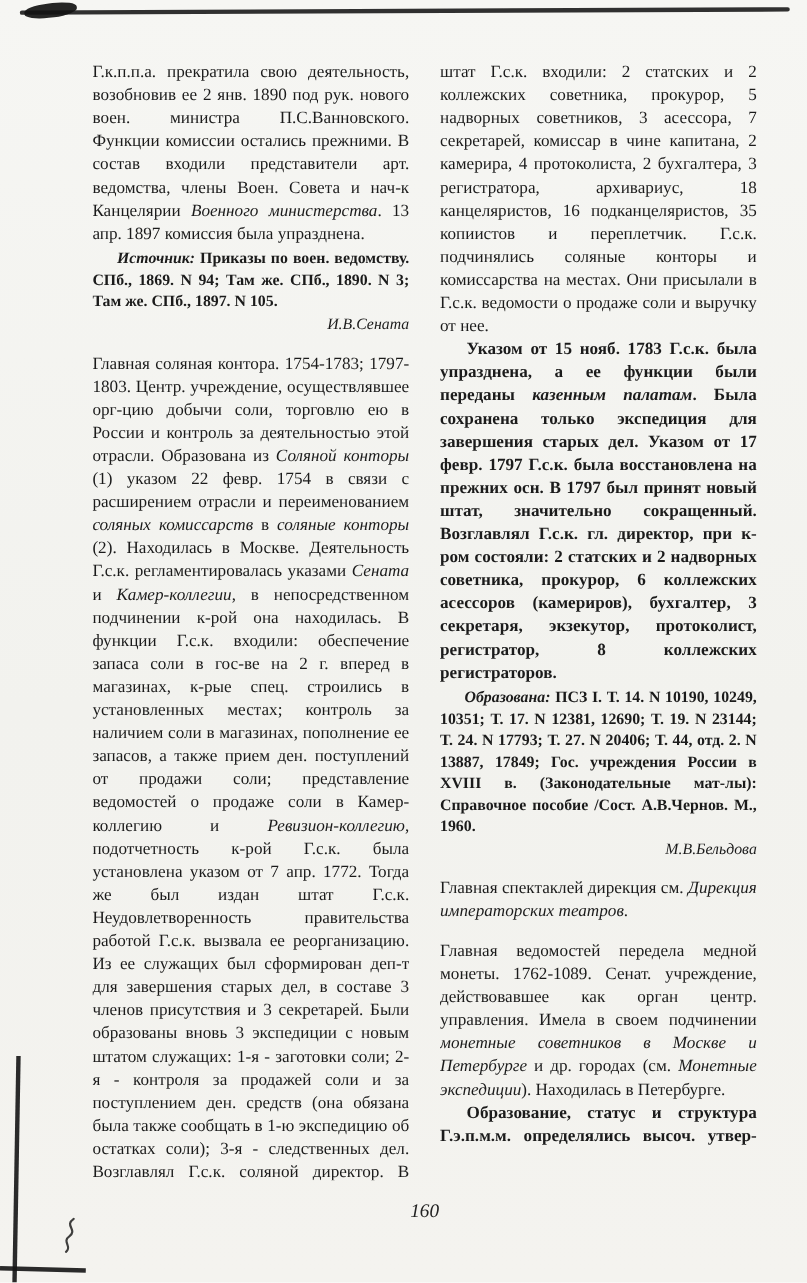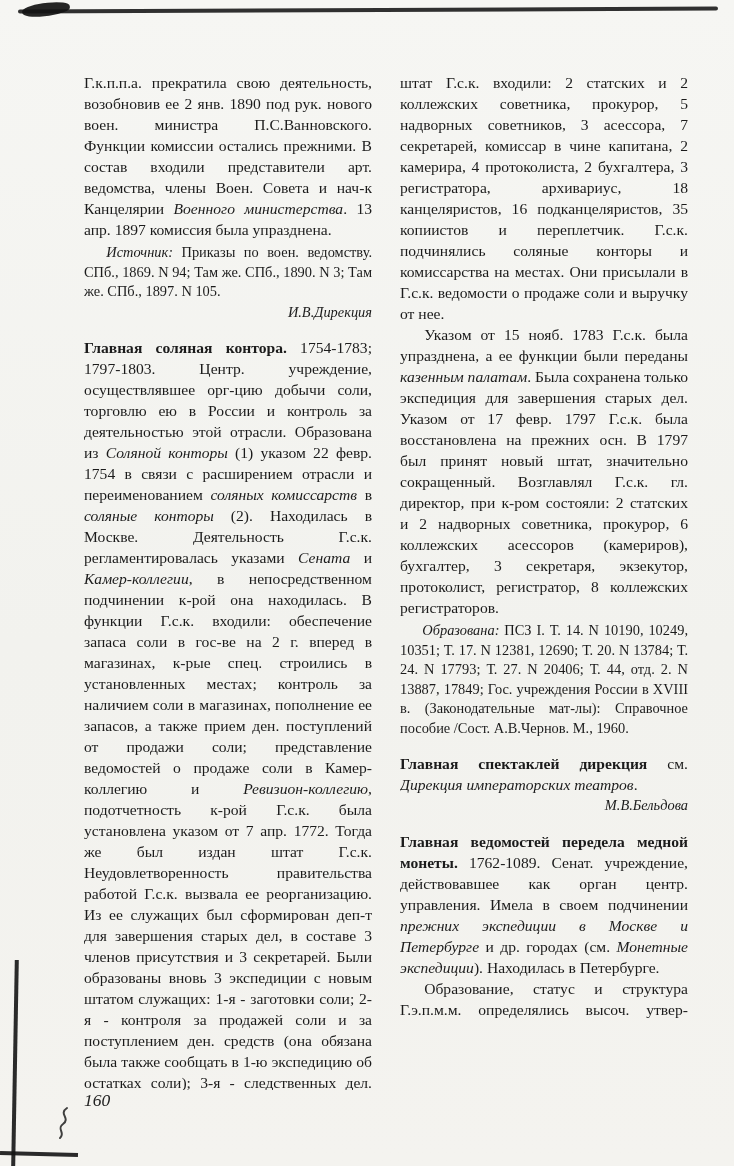--- a/index.html
+++ b/index.html
@@ -4,32 +4,32 @@
 <style>
   * { box-sizing: border-box; }
   html, body { margin: 0; padding: 0; }
   body {
     width: 734px; height: 1166px;
     position: relative; overflow: hidden;
     background: linear-gradient(180deg, #f6f6f3 0%, #f2f2ee 55%, #f4f3ef 100%);
     font-family: "Liberation Serif", "DejaVu Serif", serif;
     color: #1b1b1b;
   }
-  .text-area { position: absolute; left: 84px; top: 72px; width: 604px; display: flex; gap: 28px; }
+  .text-area { position: absolute; left: 84px; top: 55px; width: 604px; display: flex; gap: 28px; }
   .col { width: 288px; height: 1018px; overflow: hidden; font-size: 15.6px; line-height: 21px; }
   .para { margin: 0; text-align: justify; }
-  .indent { text-indent: 1.55em; }
+  .indent { text-indent: 1.55em; font-weight: bold; }
   .sig { text-align: right; font-style: italic; margin-top: 1px; }
   .src { font-size: 14.4px; line-height: 19.5px; }
   .gap { margin-top: 15px; }
   .gap-sm { margin-top: 3px; }
   .flush-last { text-align-last: justify; }
   .it { font-style: italic; }
-  .bd { font-weight: bold; margin-top: 12px; }
-  .footer { position: absolute; left: 84px; top: 1090px; width: 604px; font-style: italic; font-size: 17.5px; color: #222; }
+  .bd { font-weight: normal; margin-top: 12px; }
+  .footer { position: absolute; left: 84px; top: 1090px; width: 604px; text-align: center; font-style: italic; font-size: 17.5px; color: #222; }
   
   .art { position: absolute; background: #141414; }
   .art-top-line { left: 18px; top: 8px; width: 700px; height: 4px; transform: rotate(-0.25deg); opacity: 0.88; border-radius: 2px; }
   .art-top-blob { left: 22px; top: 3px; width: 48px; height: 13px; transform: rotate(-7deg); border-radius: 45%; opacity: 0.92; }
   .art-left-line { left: 13px; top: 960px; width: 4px; height: 206px; transform: rotate(1deg); opacity: 0.9; }
   .art-bottom-line { left: 0px; top: 1152px; width: 78px; height: 4px; transform: rotate(1.5deg); opacity: 0.9; }
   .art-squiggle { position: absolute; left: 54px; top: 1106px; opacity: 0.85; }
 </style>
 </head>
 <body>
@@ -39,27 +39,27 @@
 <div class="art art-left-line"></div>
 <div class="art art-bottom-line"></div>
 <svg class="art-squiggle" width="22" height="34" viewBox="0 0 22 34">
   <path d="M13 2 C4 8 17 12 9 18 C2 23 12 27 6 32" stroke="#202020" stroke-width="2" fill="none" stroke-linecap="round"></path>
 </svg>
 
 <div class="text-area">
   <div class="col">
       <p class="para"><span>Г.к.п.п.а. прекратила свою деятельность, возобновив ее 2 янв. 1890 под рук. нового воен. министра П.С.Ванновского. Функции комиссии остались прежними. В состав входили представители арт. ведомства, члены Воен. Совета и нач-к Канцелярии </span><span class="it">Военного министерства</span><span>. 13 апр. 1897 комиссия была упразднена.</span></p>
       <p class="para src indent gap-sm"><span class="it">Источник:</span><span> Приказы по воен. ведомству. СПб., 1869. N 94; Там же. СПб., 1890. N 3; Там же. СПб., 1897. N 105.</span></p>
-      <p class="para sig src"><span class="it">И.В.Дирекция</span></p>
+      <p class="para sig src"><span class="it">И.В.Сената</span></p>
       <p class="para gap flush-last"><span class="bd">Главная соляная контора.</span><span> 1754-1783; 1797-1803. Центр. учреждение, осуществлявшее орг-цию добычи соли, торговлю ею в России и контроль за деятельностью этой отрасли. Образована из </span><span class="it">Соляной конторы</span><span> (1) указом 22 февр. 1754 в связи с расширением отрасли и переименованием </span><span class="it">соляных комиссарств</span><span> в </span><span class="it">соляные конторы</span><span> (2). Находилась в Москве. Деятельность Г.с.к. регламентировалась указами </span><span class="it">Сената</span><span> и </span><span class="it">Камер-коллегии</span><span>, в непосредственном подчинении к-рой она находилась. В функции Г.с.к. входили: обеспечение запаса соли в гос-ве на 2 г. вперед в магазинах, к-рые спец. строились в установленных местах; контроль за наличием соли в магазинах, пополнение ее запасов, а также прием ден. поступлений от продажи соли; представление ведомостей о продаже соли в Камер-коллегию и </span><span class="it">Ревизион-коллегию</span><span>, подотчетность к-рой Г.с.к. была установлена указом от 7 апр. 1772. Тогда же был издан штат Г.с.к. Неудовлетворенность правительства работой Г.с.к. вызвала ее реорганизацию. Из ее служащих был сформирован деп-т для завершения старых дел, в составе 3 членов присутствия и 3 секретарей. Были образованы вновь 3 экспедиции с новым штатом служащих: 1-я - заготовки соли; 2-я - контроля за продажей соли и за поступлением ден. средств (она обязана была также сообщать в 1-ю экспедицию об остатках соли); 3-я - следственных дел. Возглавлял Г.с.к. соляной директор. В</span></p>
     </div>
   <div class="col">
       <p class="para"><span>штат Г.с.к. входили: 2 статских и 2 коллежских советника, прокурор, 5 надворных советников, 3 асессора, 7 секретарей, комиссар в чине капитана, 2 камерира, 4 протоколиста, 2 бухгалтера, 3 регистратора, архивариус, 18 канцеляристов, 16 подканцеляристов, 35 копиистов и переплетчик. Г.с.к. подчинялись соляные конторы и комиссарства на местах. Они присылали в Г.с.к. ведомости о продаже соли и выручку от нее.</span></p>
       <p class="para indent"><span>Указом от 15 нояб. 1783 Г.с.к. была упразднена, а ее функции были переданы </span><span class="it">казенным палатам</span><span>. Была сохранена только экспедиция для завершения старых дел. Указом от 17 февр. 1797 Г.с.к. была восстановлена на прежних осн. В 1797 был принят новый штат, значительно сокращенный. Возглавлял Г.с.к. гл. директор, при к-ром состояли: 2 статских и 2 надворных советника, прокурор, 6 коллежских асессоров (камериров), бухгалтер, 3 секретаря, экзекутор, протоколист, регистратор, 8 коллежских регистраторов.</span></p>
-      <p class="para src indent gap-sm"><span class="it">Образована:</span><span> ПСЗ I. Т. 14. N 10190, 10249, 10351; Т. 17. N 12381, 12690; Т. 20. N 13784; Т. 24. N 17793; Т. 27. N 20406; Т. 44, отд. 2. N 13887, 17849; Гос. учреждения России в XVIII в. (Законодательные мат-лы): Справочное пособие /Сост. А.В.Чернов. М., 1960.</span></p>
+      <p class="para src indent gap-sm"><span class="it">Образована:</span><span> ПСЗ I. Т. 14. N 10190, 10249, 10351; Т. 17. N 12381, 12690; Т. 19. N 23144; Т. 24. N 17793; Т. 27. N 20406; Т. 44, отд. 2. N 13887, 17849; Гос. учреждения России в XVIII в. (Законодательные мат-лы): Справочное пособие /Сост. А.В.Чернов. М., 1960.</span></p>
+      <p class="para sig src"><span class="it">М.В.Бельдова</span></p>
       <p class="para gap"><span class="bd">Главная спектаклей дирекция</span><span> см. </span><span class="it">Дирекция императорских театров</span><span>.</span></p>
-      <p class="para sig src"><span class="it">М.В.Бельдова</span></p>
-      <p class="para gap"><span class="bd">Главная ведомостей передела медной монеты.</span><span> 1762-1089. Сенат. учреждение, действовавшее как орган центр. управления. Имела в своем подчинении </span><span class="it">прежних экспедиции в Москве и Петербурге</span><span> и др. городах (см. </span><span class="it">Монетные экспедиции</span><span>). Находилась в Петербурге.</span></p>
+      <p class="para gap"><span class="bd">Главная ведомостей передела медной монеты.</span><span> 1762-1089. Сенат. учреждение, действовавшее как орган центр. управления. Имела в своем подчинении </span><span class="it">монетные советников в Москве и Петербурге</span><span> и др. городах (см. </span><span class="it">Монетные экспедиции</span><span>). Находилась в Петербурге.</span></p>
       <p class="para indent flush-last"><span>Образование, статус и структура Г.э.п.м.м. определялись высоч. утвер-</span></p>
     </div>
 </div>
 
 <div class="footer">160</div>
 
 </body></html>

